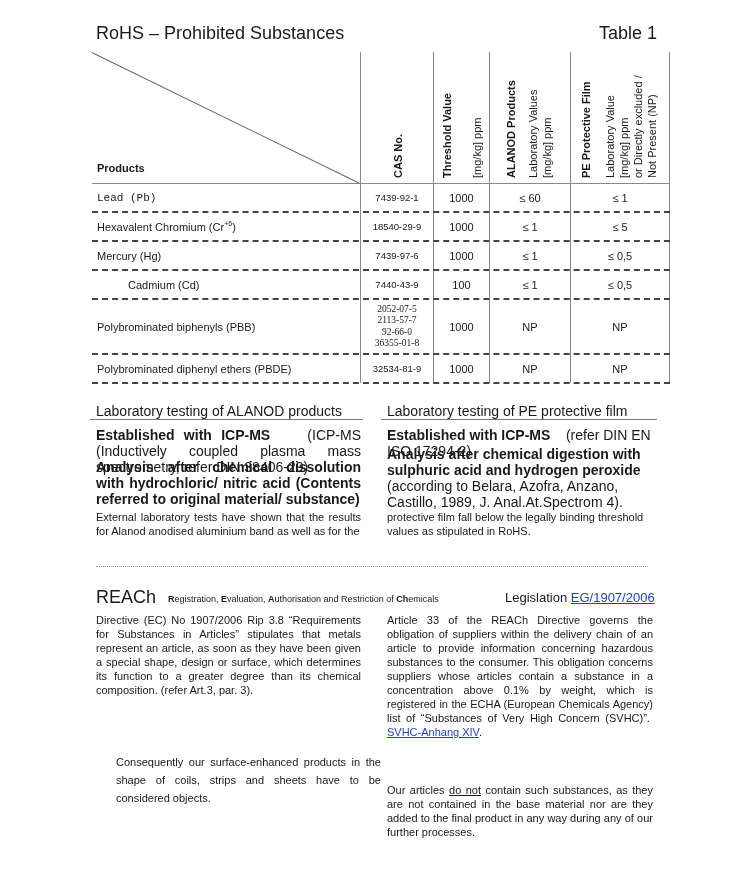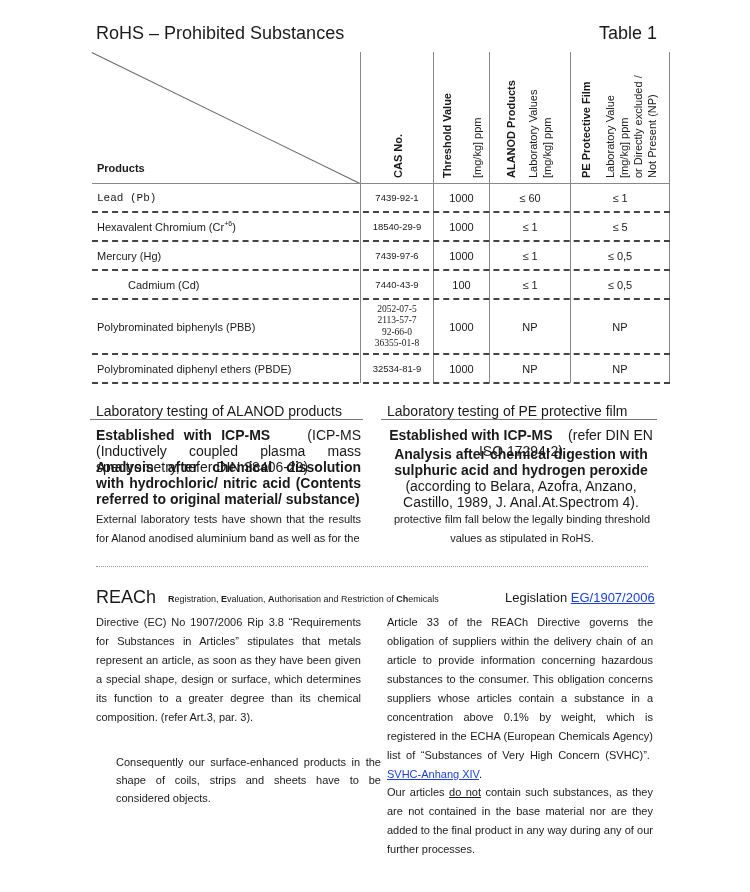--- a/index.html
+++ b/index.html
@@ -1,18 +1,18 @@
 <!DOCTYPE html>
 <html><head>
 <meta charset="utf-8">
 <style>
   html, body { margin: 0; padding: 0; background: #ffffff; }
   body { width: 750px; height: 892px; position: relative; overflow: hidden;
          font-family: "Liberation Sans", sans-serif; color: #1a1a1a; }
-  .abs { position: absolute; text-align: center; }
+  .abs { position: absolute; }
   .title { left: 96px; top: 23px; font-size: 18px; }
   .tableno { left: 599px; top: 23px; font-size: 18px; }
 
   
   .vline { position: absolute; width: 1px; background: #888; }
   .hline { position: absolute; height: 1px; background: #888; }
   .dash { position: absolute; height: 0; border-top: 2px dashed #444; left: 92px; width: 578px; }
   .diag { position: absolute; left: 92px; top: 52px; width: 299px; height: 1px; background: #666;
           transform-origin: 0 0; transform: rotate(26.05deg); }
   .hdr-substance { left: 97px; top: 162px; font-size: 11px; font-weight: bold; }
@@ -24,21 +24,21 @@
   .cell.name { justify-content: center; align-items: flex-start; text-align: left; font-size: 11px; }
   .cell.cas { font-size: 9.5px; line-height: 11.5px; }
   sup { font-size: 7px; }
 
   
   .lab-head { font-size: 14px; }
   .rule { position: absolute; height: 1px; background: #777; }
   .small { font-size: 14px; line-height: 16px; }
   .small b { font-weight: bold; }
   .just { text-align: justify; }
-  .body { font-size: 11px; line-height: 19px; }
+  .body { font-size: 11px; line-height: 14px; }
   .dots { position: absolute; left: 96px; top: 566px; width: 552px; height: 0;
           border-top: 1px dotted #999; }
   .reach { left: 96px; top: 587px; font-size: 18px; }
   .reach-sub { left: 168px; top: 594px; font-size: 9px; }
   .reach-sub b { font-weight: bold; }
   .legis { left: 505px; top: 590px; font-size: 13px; }
   a.link { color: #1a3fd6; text-decoration: underline; }
   .u { font-weight: normal; text-decoration: underline; }
 </style>
 </head>

